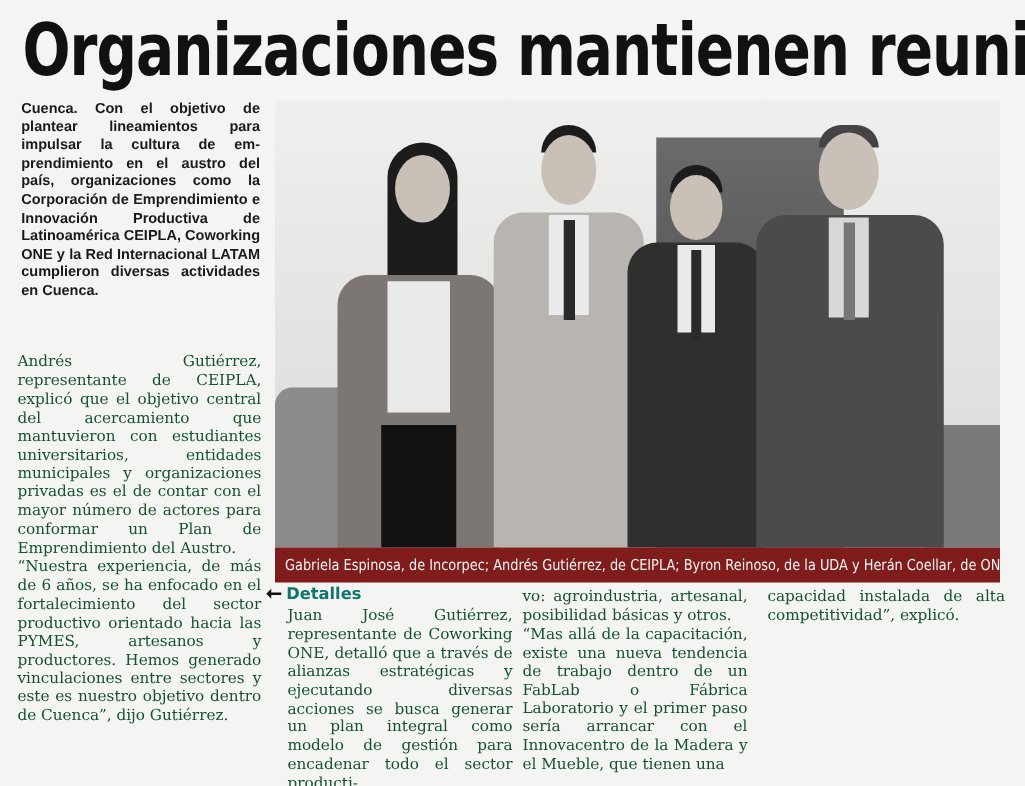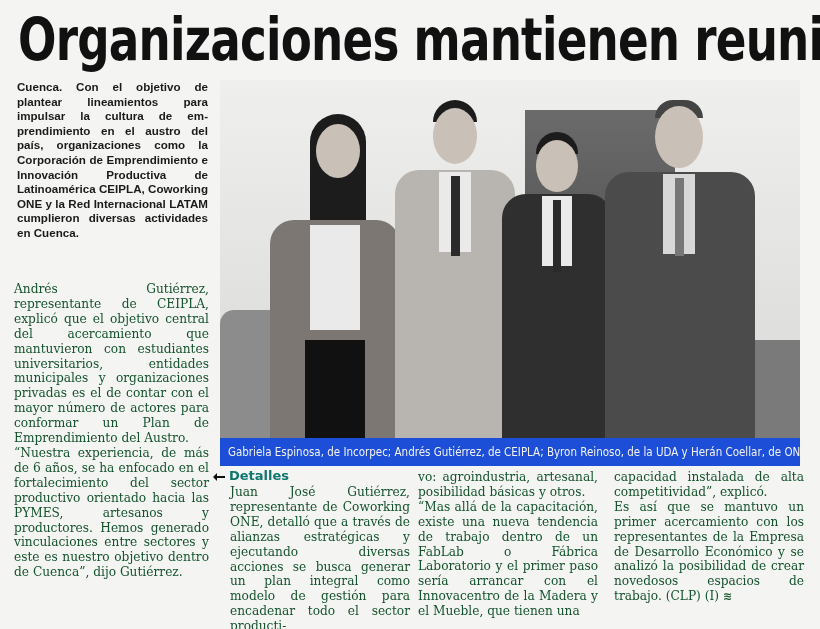--- a/index.html
+++ b/index.html
@@ -60,21 +60,21 @@
   .photo .chair-l { position:absolute; left:0; top:230px; width:90px; height:130px; background:#8c8c8c; border-radius:14px 14px 0 0; }
   .photo .chair-r { position:absolute; left:520px; top:260px; width:60px; height:100px; background:#7a7a7a; border-radius:14px 0 0 0; }
   .person { position:absolute; }
   .person .head { position:absolute; border-radius:50%; background:#c9c0b8; }
   .person .hair { position:absolute; background:#1c1c1c; }
   .person .body { position:absolute; border-radius: 24px 24px 0 0; }
   .person .shirt { position:absolute; background:#eaeaea; }
   .person .tie { position:absolute; background:#2a2a2a; }
   .caption-bar {
     position: absolute; left: 220px; top: 438px; width: 580px; height: 28px;
-    background: #1d4ed8;
+    background: #7f1d1d;
   }
   .caption {
     position: absolute; left: 8px; top: 0; height: 28px; line-height: 28px;
     font-family: "DejaVu Sans", sans-serif; font-size: 12px; color: #f2f2f2;
     white-space: nowrap; transform: scaleX(0.86); transform-origin: left center;
   }
   .endmark { display:inline-block; font-family:"DejaVu Sans", sans-serif; font-weight:bold; font-size: 11px; }
 </style>
 </head>
 <body>
@@ -138,14 +138,13 @@
   <p>Juan José Gutiérrez, representante de Coworking ONE, detalló que a través de alianzas estratégicas y ejecutando diversas acciones se busca generar un plan integral como modelo de gestión para encadenar todo el sector producti-</p>
 </div>
 
 <div class="col col3">
   <p>vo: agroindustria, artesanal, posibilidad básicas y otros.</p>
   <p>“Mas allá de la capacitación, existe una nueva tendencia de trabajo dentro de un FabLab o Fábrica Laboratorio y el primer paso sería arrancar con el Innovacentro de la Madera y el Mueble, que tienen una</p>
 </div>
 
 <div class="col col4">
   <p>capacidad instalada de alta competitividad”, explicó.</p>
-  <p><span>Es así que se mantuvo un primer acercamiento con los representantes de la Empresa de Desarrollo Económico y se analizó la posibilidad de crear novedosos espacios de trabajo. (CLP) (I)</span> <span class="endmark">≋</span></p>
 </div>
 
 </body></html>

